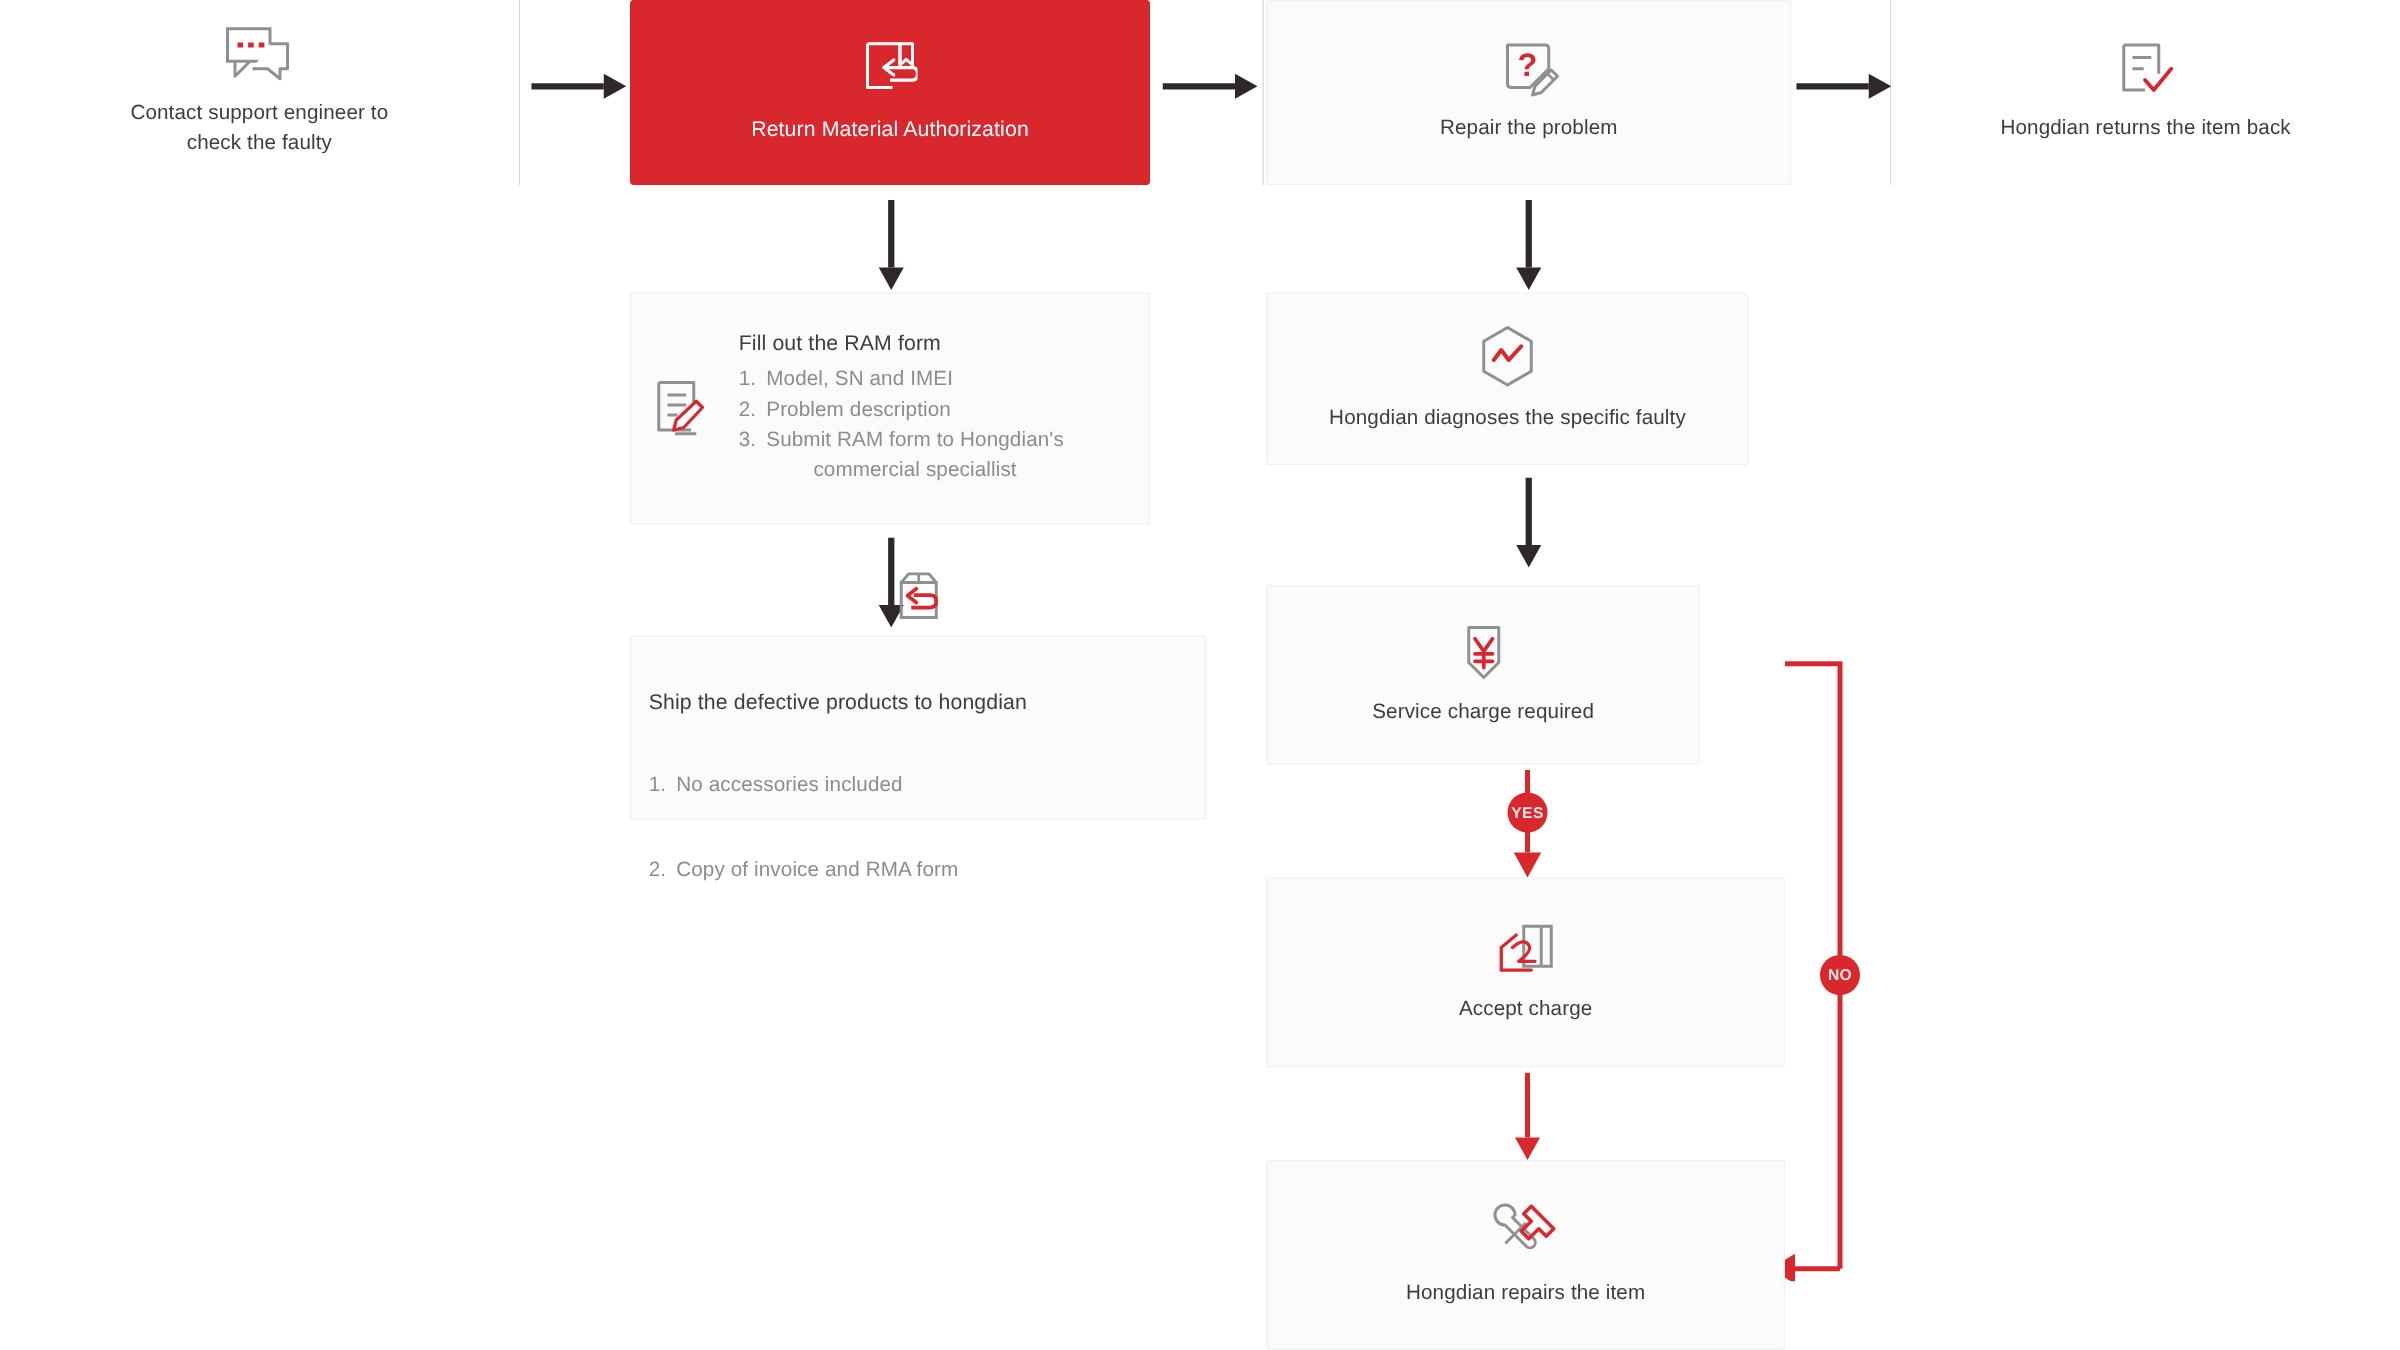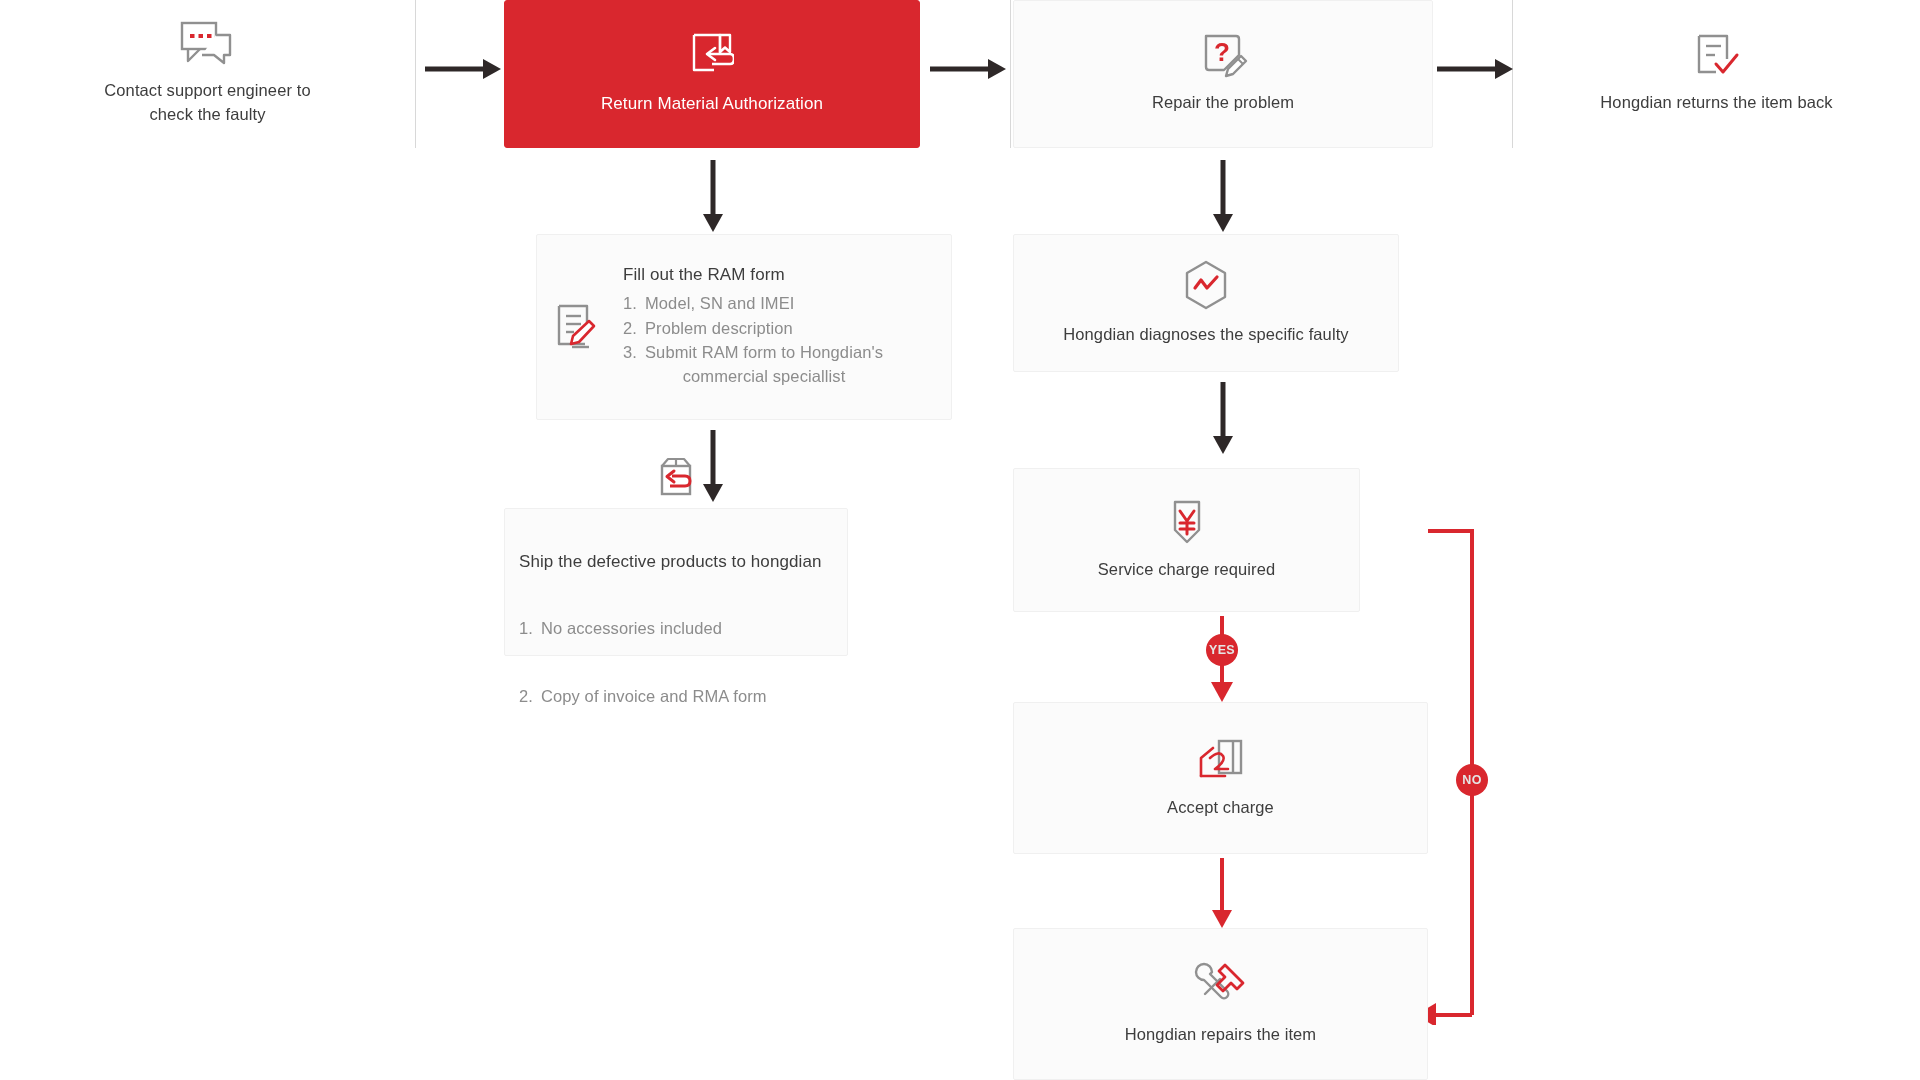--- a/index.html
+++ b/index.html
@@ -58,21 +58,20 @@
     color: #ffffff;
     font-size: 17px;
     margin-top: 14px;
   }
   
   .node.listnode {
     flex-direction: row;
     align-items: center;
     justify-content: flex-start;
     padding: 0 18px;
-    margin-left: 32px;
   }
   .node.listnode .icon-wrap { flex: 0 0 auto; margin-right: 22px; }
   .list-body { display: flex; flex-direction: column; }
   .list-title {
     font-size: 17px;
     color: #3d3d3d;
     margin-bottom: 6px;
     letter-spacing: 0.1px;
   }
   .list-row {
@@ -238,21 +237,21 @@
     </div>
   </div>
 
   <div class="conn" style="left:699px; top:430px;">
     <svg width="28" height="72" viewBox="0 0 28 72">
       <line x1="14" y1="0" x2="14" y2="54" stroke="#2e2828" stroke-width="5"></line>
       <path d="M4 54 L14 72 L24 54 Z" fill="#2e2828"></path>
     </svg>
   </div>
 
-  <div class="node shipnode" style="left:504px; top:508px; width:344px; height:148px;gap:44px;">
+  <div class="node shipnode" style="left:504px; top:508px; width:461px; height:148px;gap:44px;">
     <span class="icon-wrap">
       <svg width="48" height="44" viewBox="0 0 48 44">
         <path d="M10 10 L16 3 L32 3 L38 10" fill="none" stroke="#909090" stroke-width="2.2" stroke-linejoin="round"></path>
         <line x1="24" y1="3" x2="24" y2="10" stroke="#909090" stroke-width="2.2"></line>
         <rect x="10" y="10" width="28" height="28" fill="none" stroke="#909090" stroke-width="2.4"></rect>
         <path d="M20 20 L33 20 Q38 20 38 25 Q38 30 33 30 L18 30" fill="none" stroke="#d9272e" stroke-width="3" stroke-linejoin="round"></path>
         <path d="M22 15 L15 20.5 L22 26" fill="none" stroke="#d9272e" stroke-width="3" stroke-linecap="round" stroke-linejoin="round"></path>
       </svg>
     </span>
     <div class="ship-title">Ship the defective products to hongdian</div>

